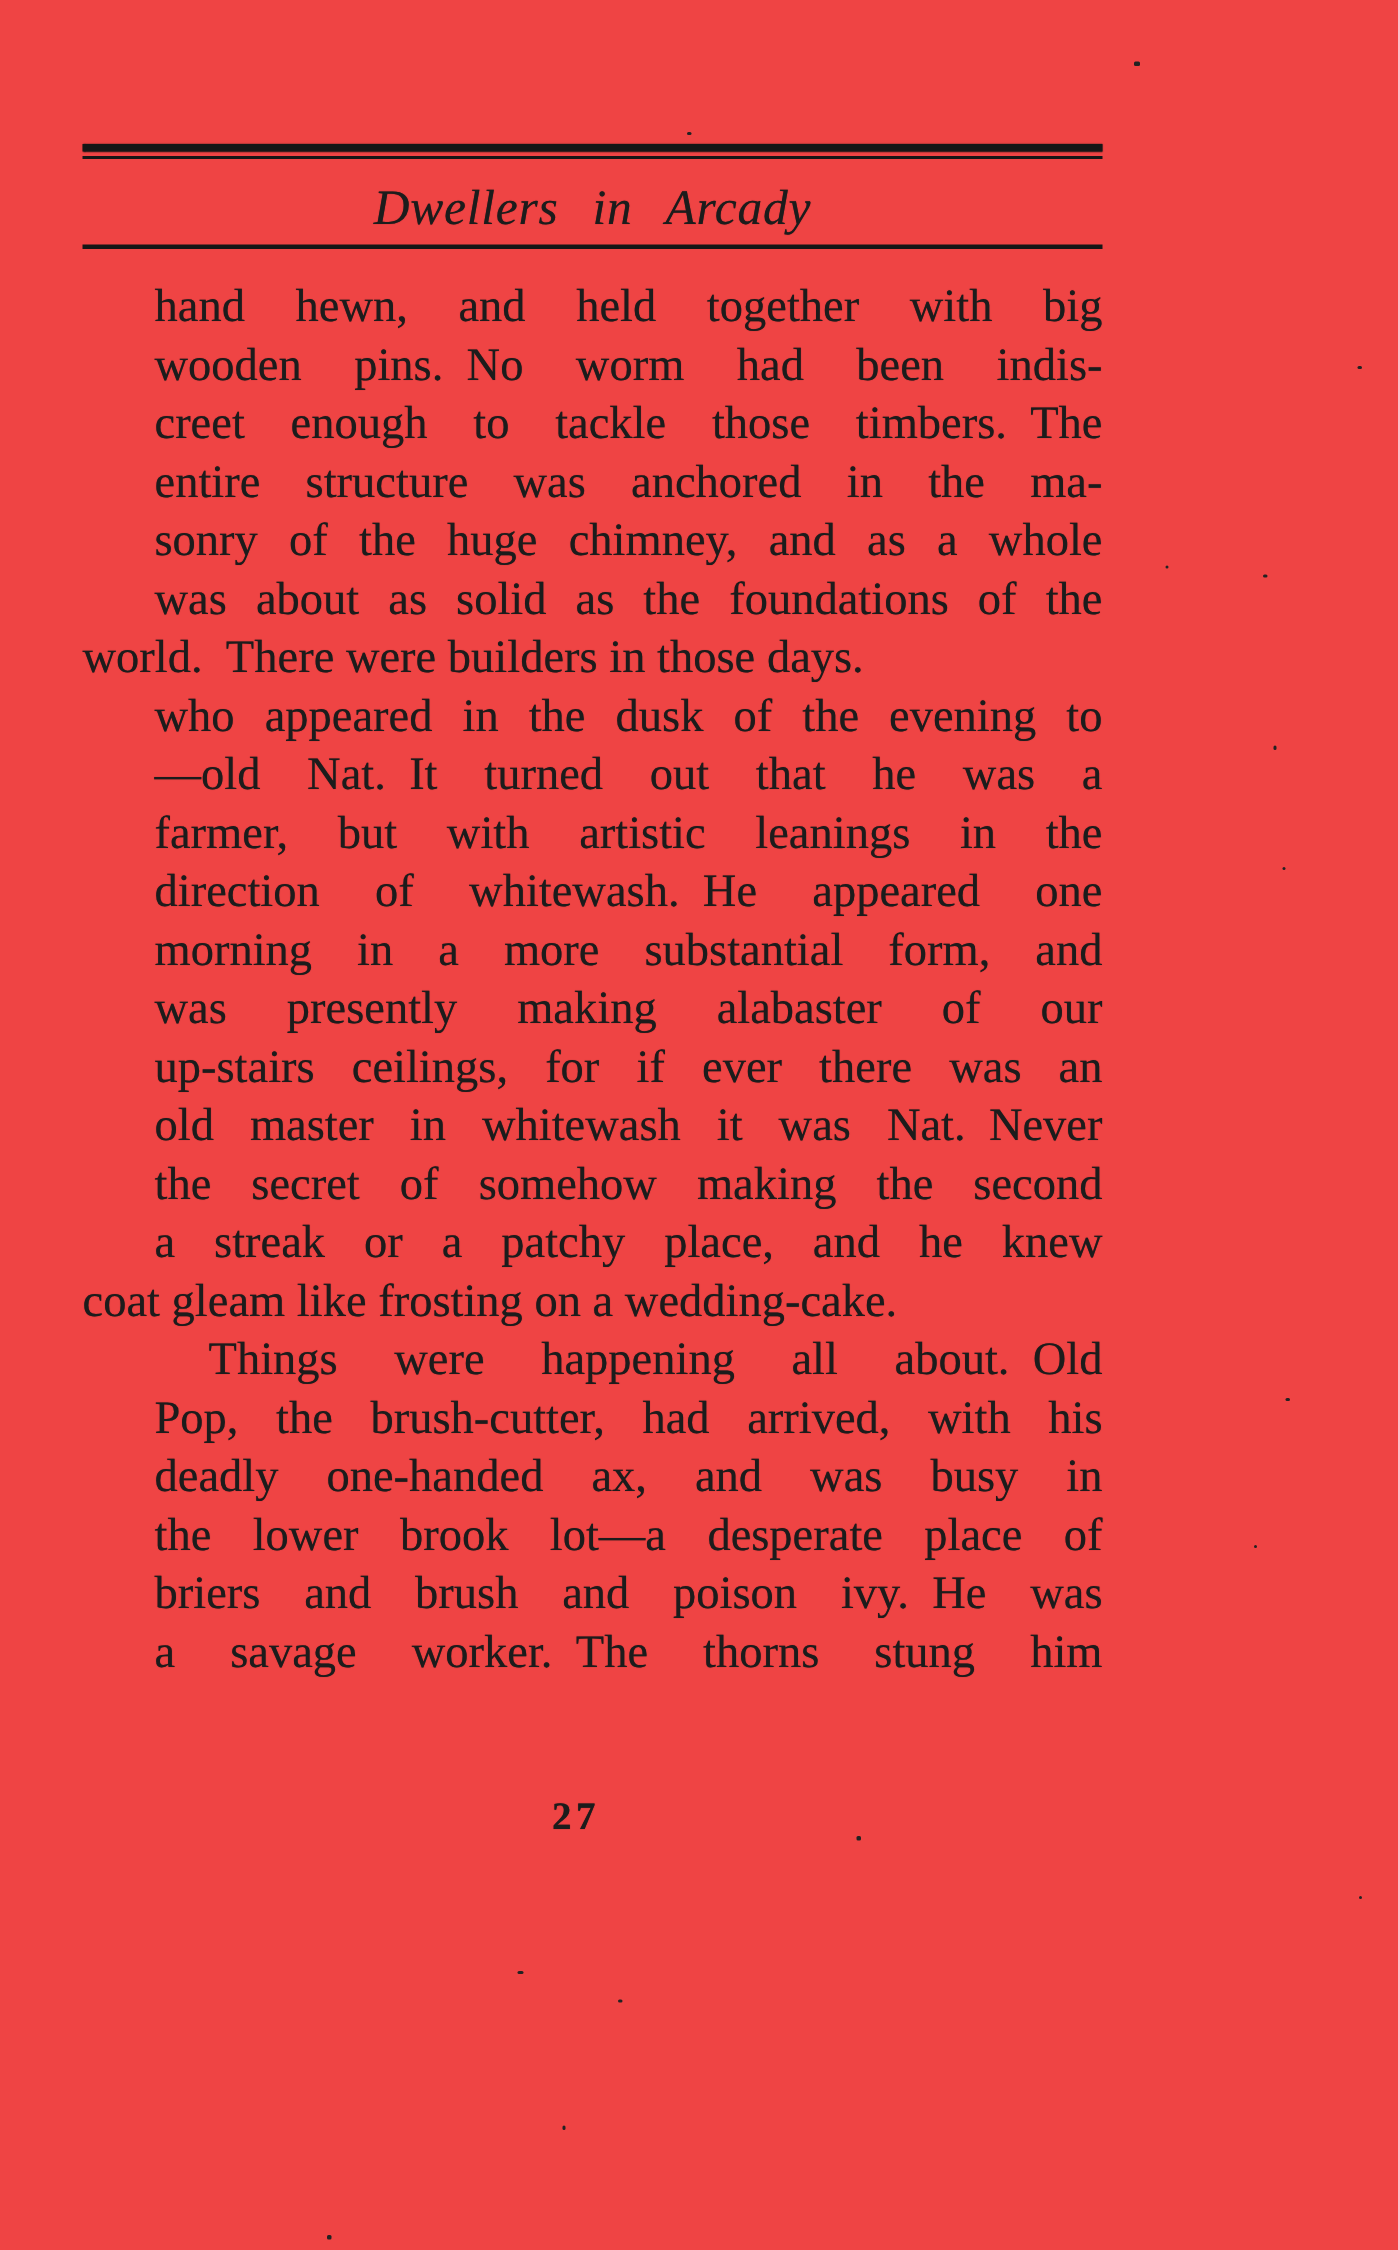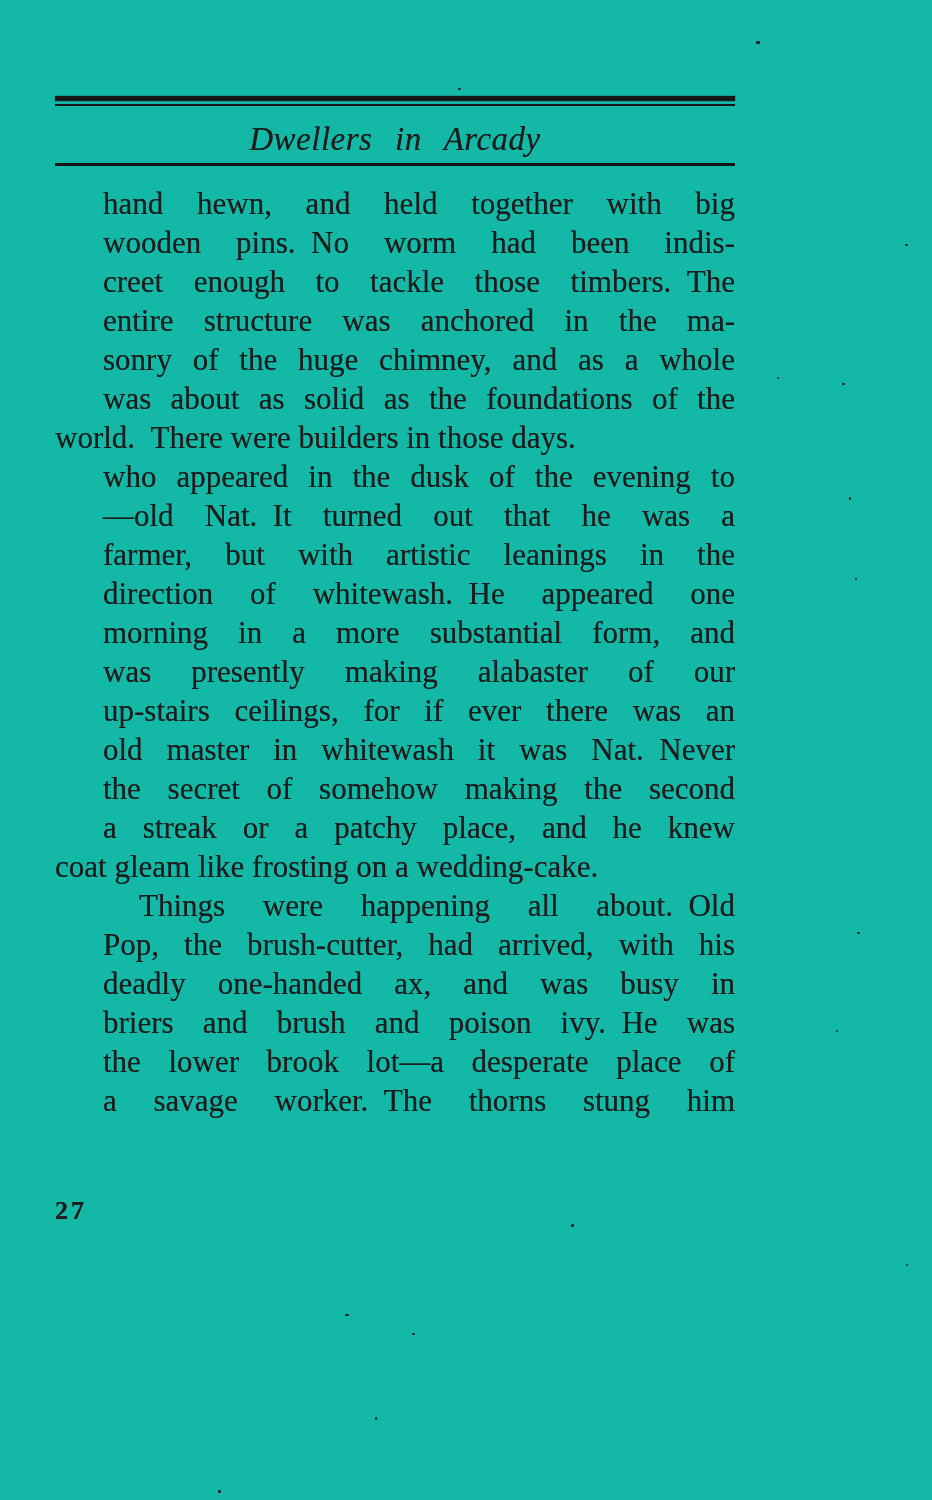--- a/index.html
+++ b/index.html
@@ -1,21 +1,21 @@
 <!DOCTYPE html>
 <html><head>
 <meta charset="utf-8">
 <style>
   html, body { margin: 0; padding: 0; }
   body { background: #e9e4d6; }
   .page {
     position: relative;
     width: 932px;
     height: 1500px;
-    background: #14b8a6;
+    background: #ef4444;
     overflow: hidden;
     font-family: "Liberation Serif", "DejaVu Serif", serif;
     color: #1c1c1c;
   }
   .rule {
     position: absolute;
     left: 55px;
     width: 680px;
     background: #161616;
   }
@@ -42,23 +42,24 @@
     width: 680px;
     font-size: 31px;
     line-height: 39px;
     text-shadow: 0 0 0.5px rgba(20,20,20,0.65);
   }
   .line { text-align: justify; text-align-last: left; white-space: normal; }
   .line.j { text-align-last: justify; margin-left: 48px; }
   .line.ind { text-indent: 36px; }
   .page-number {
     position: absolute;
-    left: 55px;
+    left: 44px;
     top: 1196px;
     width: 680px;
+    text-align: center;
     font-weight: bold;
     font-size: 26px;
     letter-spacing: 3px;
     text-shadow: 0 0 0.5px rgba(20,20,20,0.8);
   }
   .speck {
     position: absolute;
     background: #222;
     border-radius: 1px;
   }
@@ -90,22 +91,22 @@
       <div class="line j">morning in a more substantial form, and</div>
       <div class="line j">was presently making alabaster of our</div>
       <div class="line j">up-stairs ceilings, for if ever there was an</div>
       <div class="line j">old master in whitewash it was Nat. Never</div>
       <div class="line j">the secret of somehow making the second</div>
       <div class="line j">a streak or a patchy place, and he knew</div>
       <div class="line">coat gleam like frosting on a wedding-cake.</div>
       <div class="line j ind">Things were happening all about. Old</div>
       <div class="line j">Pop, the brush-cutter, had arrived, with his</div>
       <div class="line j">deadly one-handed ax, and was busy in</div>
+      <div class="line j">the lower brook lot—a desperate place of</div>
       <div class="line j">briers and brush and poison ivy. He was</div>
-      <div class="line j">the lower brook lot—a desperate place of</div>
       <div class="line j">a savage worker. The thorns stung him</div>
     </div>
 
   <div class="page-number">27</div>
 
   <div class="speck" style="left:756px;top:41px;width:4px;height:3px;"></div>
   <div class="speck" style="left:458px;top:88px;width:3px;height:2px;"></div>
   <div class="speck" style="left:905px;top:244px;width:3px;height:2px;"></div>
   <div class="speck" style="left:777px;top:377px;width:2px;height:2px;"></div>
   <div class="speck" style="left:842px;top:383px;width:3px;height:2px;"></div>

